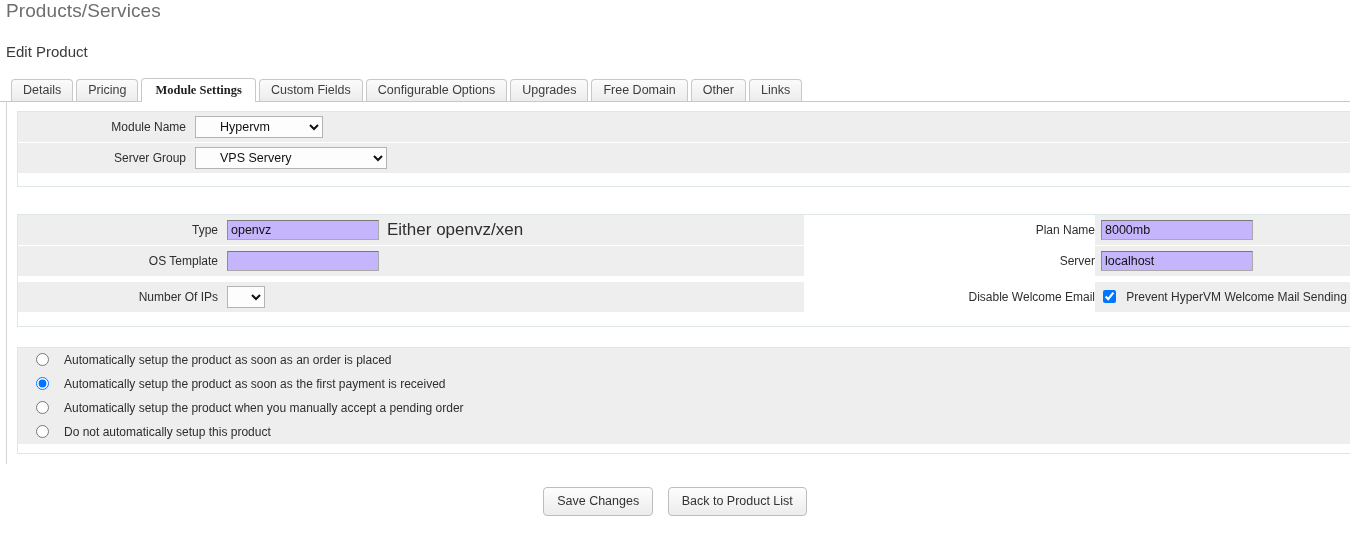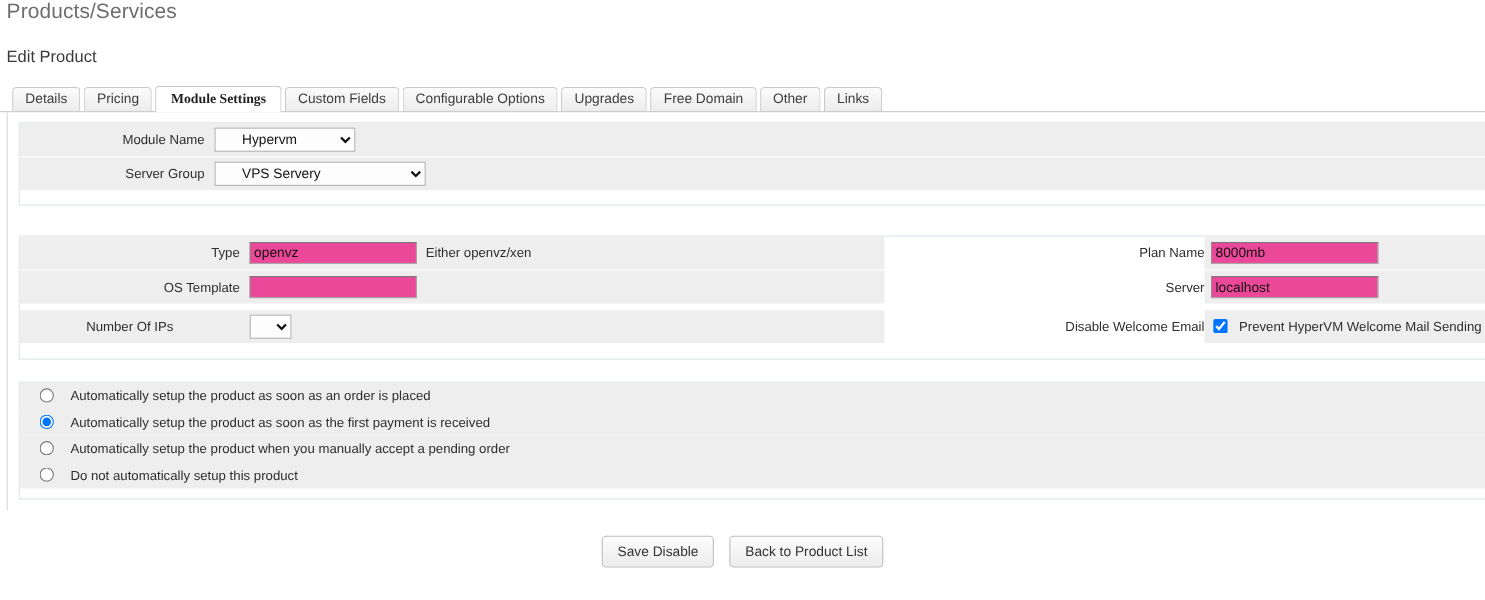--- a/index.html
+++ b/index.html
@@ -129,42 +129,42 @@
   }
 
   
   input.txt {
     position: absolute;
     font-family: "Liberation Sans", sans-serif;
     font-size: 12.5px;
     color: #111111;
     height: 20px;
     padding: 1px 3px;
-    background: #ec4899;
+    background: #c4b5fd;
     border: 1px solid #a9a9a9;
     border-top-color: #777777;
     border-left-color: #8d8d8d;
     box-sizing: border-box;
     outline: none;
   }
   select.sel {
     position: absolute;
     font-family: "Liberation Sans", sans-serif;
     font-size: 12.5px;
     color: #111111;
     height: 22px;
     background: #fdfdfd;
     border: 1px solid #b3b3b3;
     box-sizing: border-box;
     padding-left: 20px;
     outline: none;
   }
   .helptext {
     position: absolute;
-    font-size: 12px;
+    font-size: 17px;
     color: #2e2e2e;
     line-height: 30px;
     white-space: nowrap;
   }
 
   
   .cbwrap {
     position: absolute;
     line-height: 30px;
     white-space: nowrap;
@@ -276,21 +276,21 @@
       </div>
 
       <div class="rowline" style="top:31px;">
         <div class="cellbg" style="left:0px;width:786px;"></div>
         <div class="fieldlabel" style="left:0px;width:200px;">OS Template</div>
         <input class="txt" type="text" id="inp-ostemplate" style="left: 209px; top: 5px; width: 152px;">
       </div>
 
       <div class="rowline" style="top:67px;">
         <div class="cellbg" style="left:0px;width:786px;"></div>
-        <div class="fieldlabel" style="left:0px;width:200px;text-align:center;">Number Of IPs</div>
+        <div class="fieldlabel" style="left:0px;width:200px;">Number Of IPs</div>
         <select class="sel" id="sel-numips" style="left:209px;top:4px;width:38px;"><option>1</option></select>
       </div>
 
       <div class="rowline" style="top:0px;">
         <div class="cellbg" style="left:1077px;width:261px;"></div>
         <div class="fieldlabel" style="left:877px;width:200px;">Plan Name</div>
         <input class="txt" type="text" id="inp-planname" style="left: 1083px; top: 5px; width: 152px;" value="8000mb">
       </div>
 
       <div class="rowline" style="top:31px;">
@@ -326,17 +326,17 @@
           <div class="radio-row" style="top: 72px;">
             <input type="radio" name="autosetup" class="rmark" style="">
             <span class="rlabel">Do not automatically setup this product</span>
           </div>
         </div>
     </div>
 
   </div>
 
   <div class="btnbar">
-    <button class="btn">Save Disable</button>
+    <button class="btn">Save Changes</button>
     <button class="btn">Back to Product List</button>
   </div>
 
 </div>
 
 </body></html>

